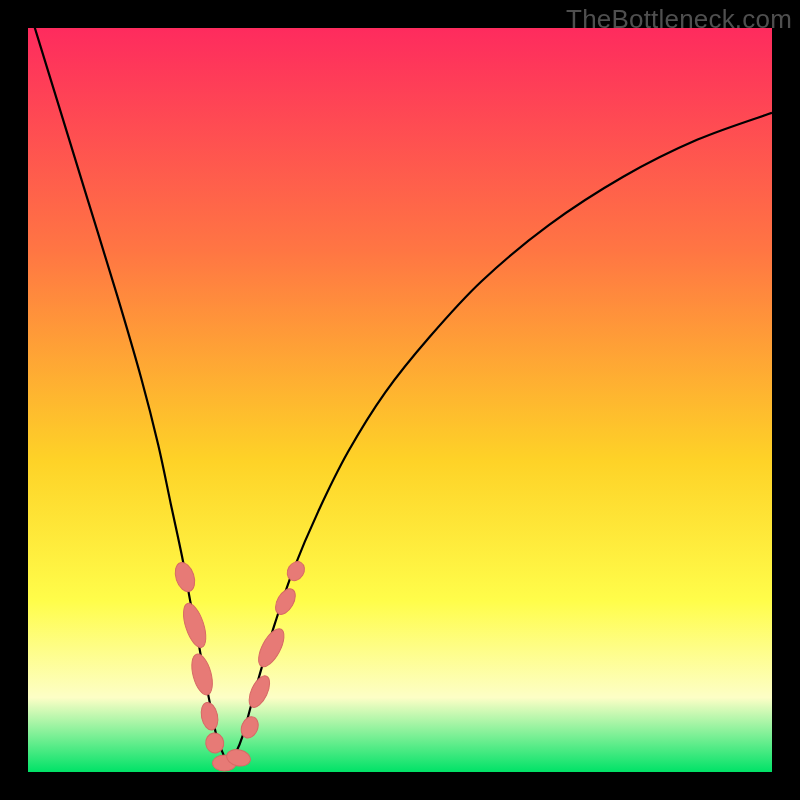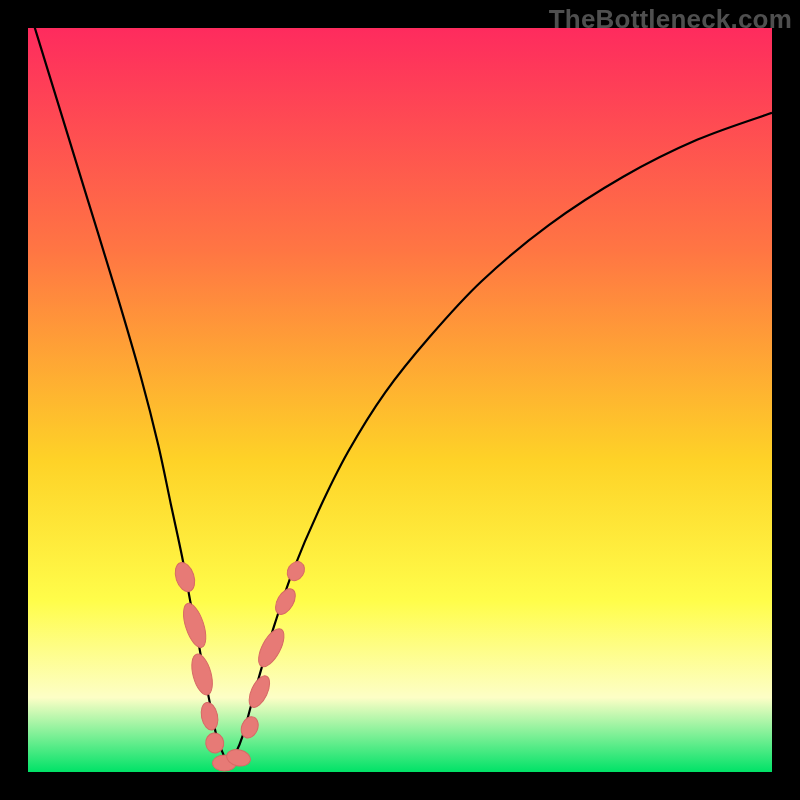--- a/index.html
+++ b/index.html
@@ -25,21 +25,21 @@
     width: 744px;
     height: 744px;
     overflow: hidden;
   }
   .watermark {
     position: absolute;
     top: 4px;
     right: 8px;
     color: #4f4f4f;
     font-size: 26px;
-    font-weight: 700;
+    font-weight: 400;
     letter-spacing: 0.2px;
     user-select: none;
   }
   svg { display: block; }
 </style>
 </head>
 <body>
 
 <div class="frame">
 

